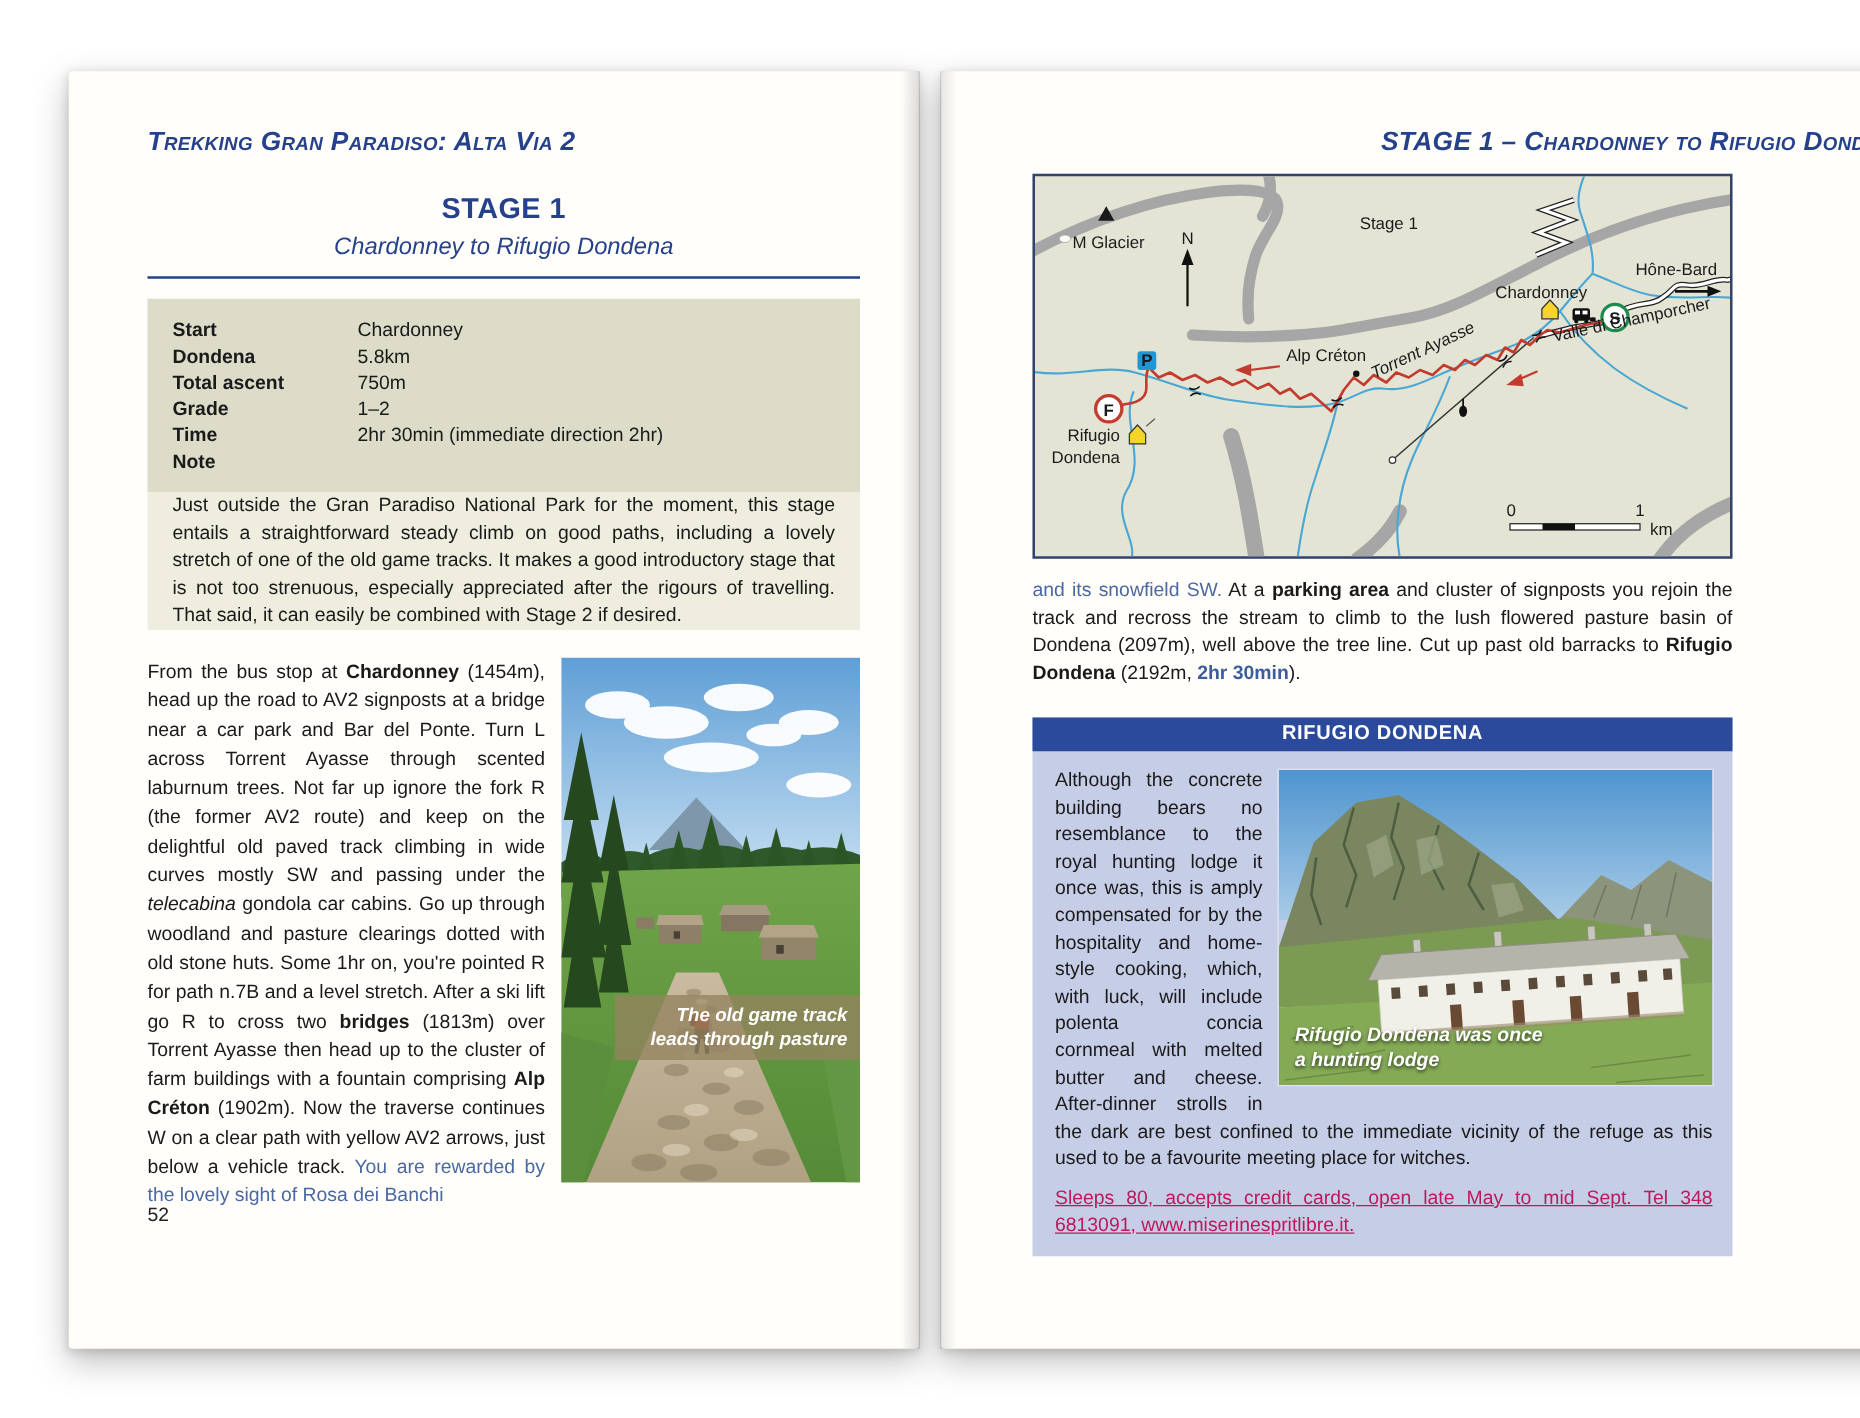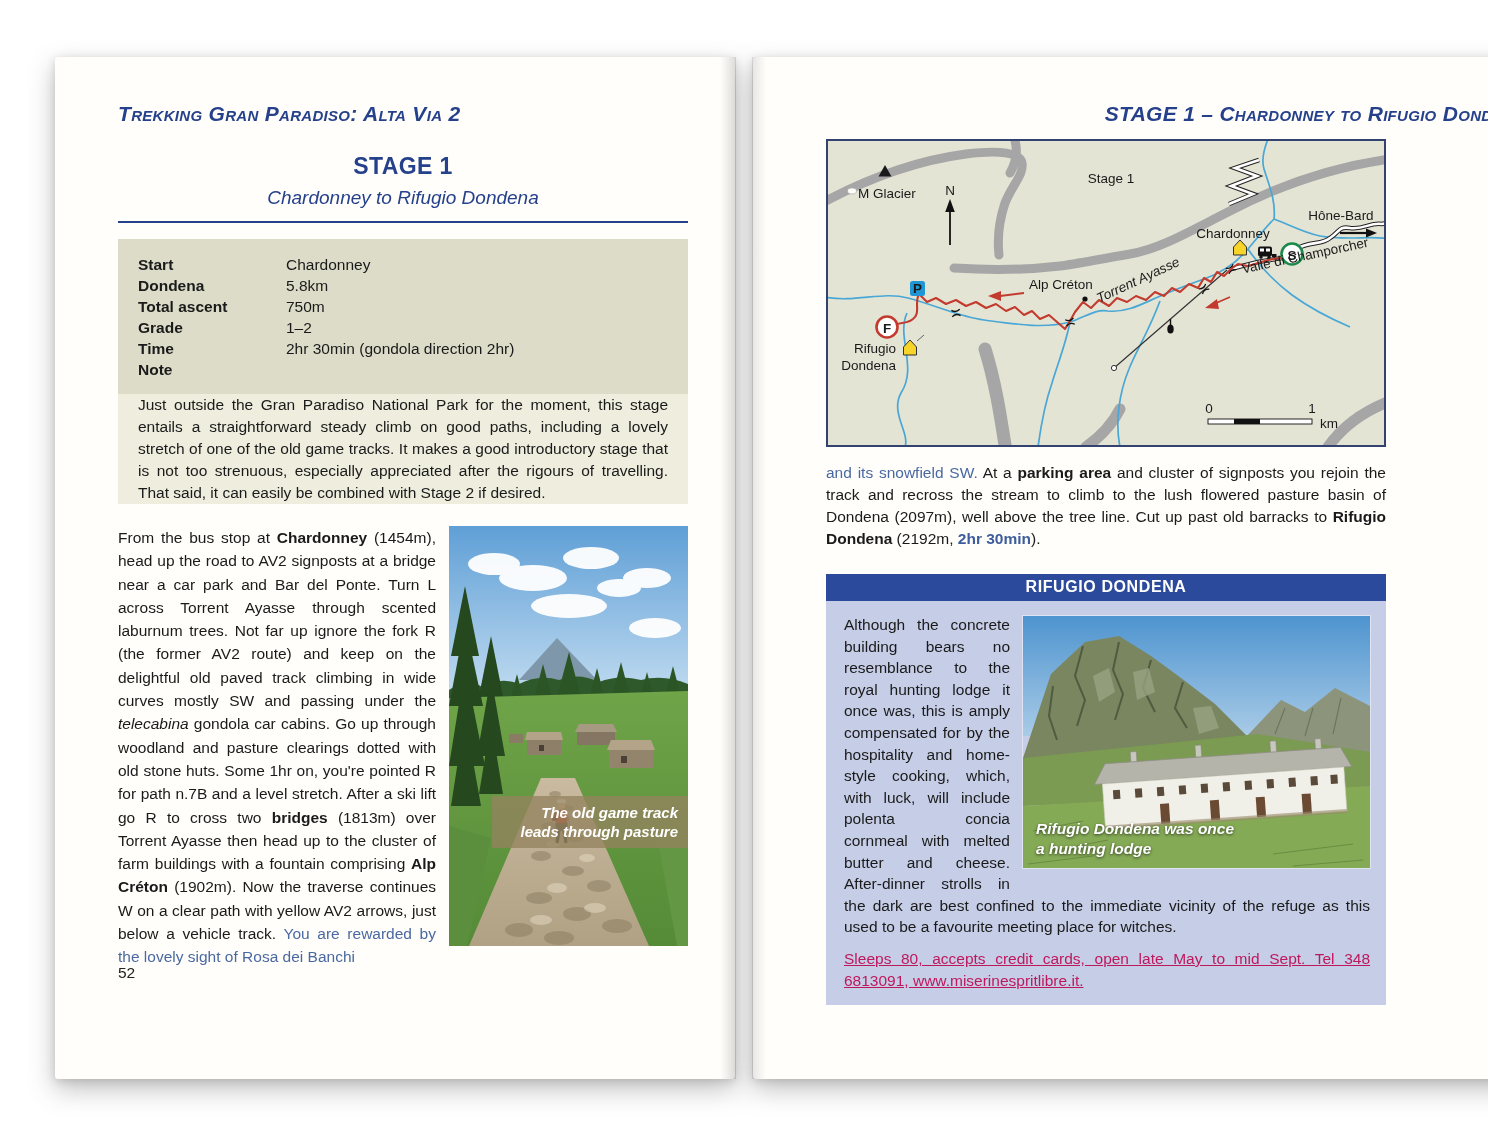--- a/index.html
+++ b/index.html
@@ -134,21 +134,21 @@
       <div class="info-row">
         <div class="info-label">Total ascent</div>
         <div class="info-value">750m</div>
       </div>
       <div class="info-row">
         <div class="info-label">Grade</div>
         <div class="info-value">1–2</div>
       </div>
       <div class="info-row">
         <div class="info-label">Time</div>
-        <div class="info-value">2hr 30min (gondola direction 2hr)</div>
+        <div class="info-value">2hr 30min (immediate direction 2hr)</div>
       </div>
       <div class="info-row">
         <div class="info-label">Note</div>
       </div>
     </div>
 
     <div class="intro-box">Just outside the Gran Paradiso National Park for the moment, this stage entails a straightforward steady climb on good paths, including a lovely stretch of one of the old game tracks. It makes a good introductory stage that is not too strenuous, especially appreciated after the rigours of travelling. That said, it can easily be combined with Stage 2 if desired.</div>
 
     <div class="body-row">
       <div class="body-text"><span>From the bus stop at </span><span class="s-bold">Chardonney</span><span> (1454m), head up the road to AV2 signposts at a bridge near a car park and Bar del Ponte. Turn L across Torrent Ayasse through scented laburnum trees. Not far up ignore the fork R (the former AV2 route) and keep on the delightful old paved track climbing in wide curves mostly SW and passing under the </span><span class="s-italic">telecabina</span><span> gondola car cabins. Go up through woodland and pasture clearings dotted with old stone huts. Some 1hr on, you're pointed R for path n.7B and a level stretch. After a ski lift go R to cross two </span><span class="s-bold">bridges</span><span> (1813m) over Torrent Ayasse then head up to the cluster of farm buildings with a fountain comprising </span><span class="s-bold">Alp Créton</span><span> (1902m). Now the traverse continues W on a clear path with yellow AV2 arrows, just below a vehicle track. </span><span class="s-blue">You are rewarded by the lovely sight of Rosa dei Banchi</span></div>

